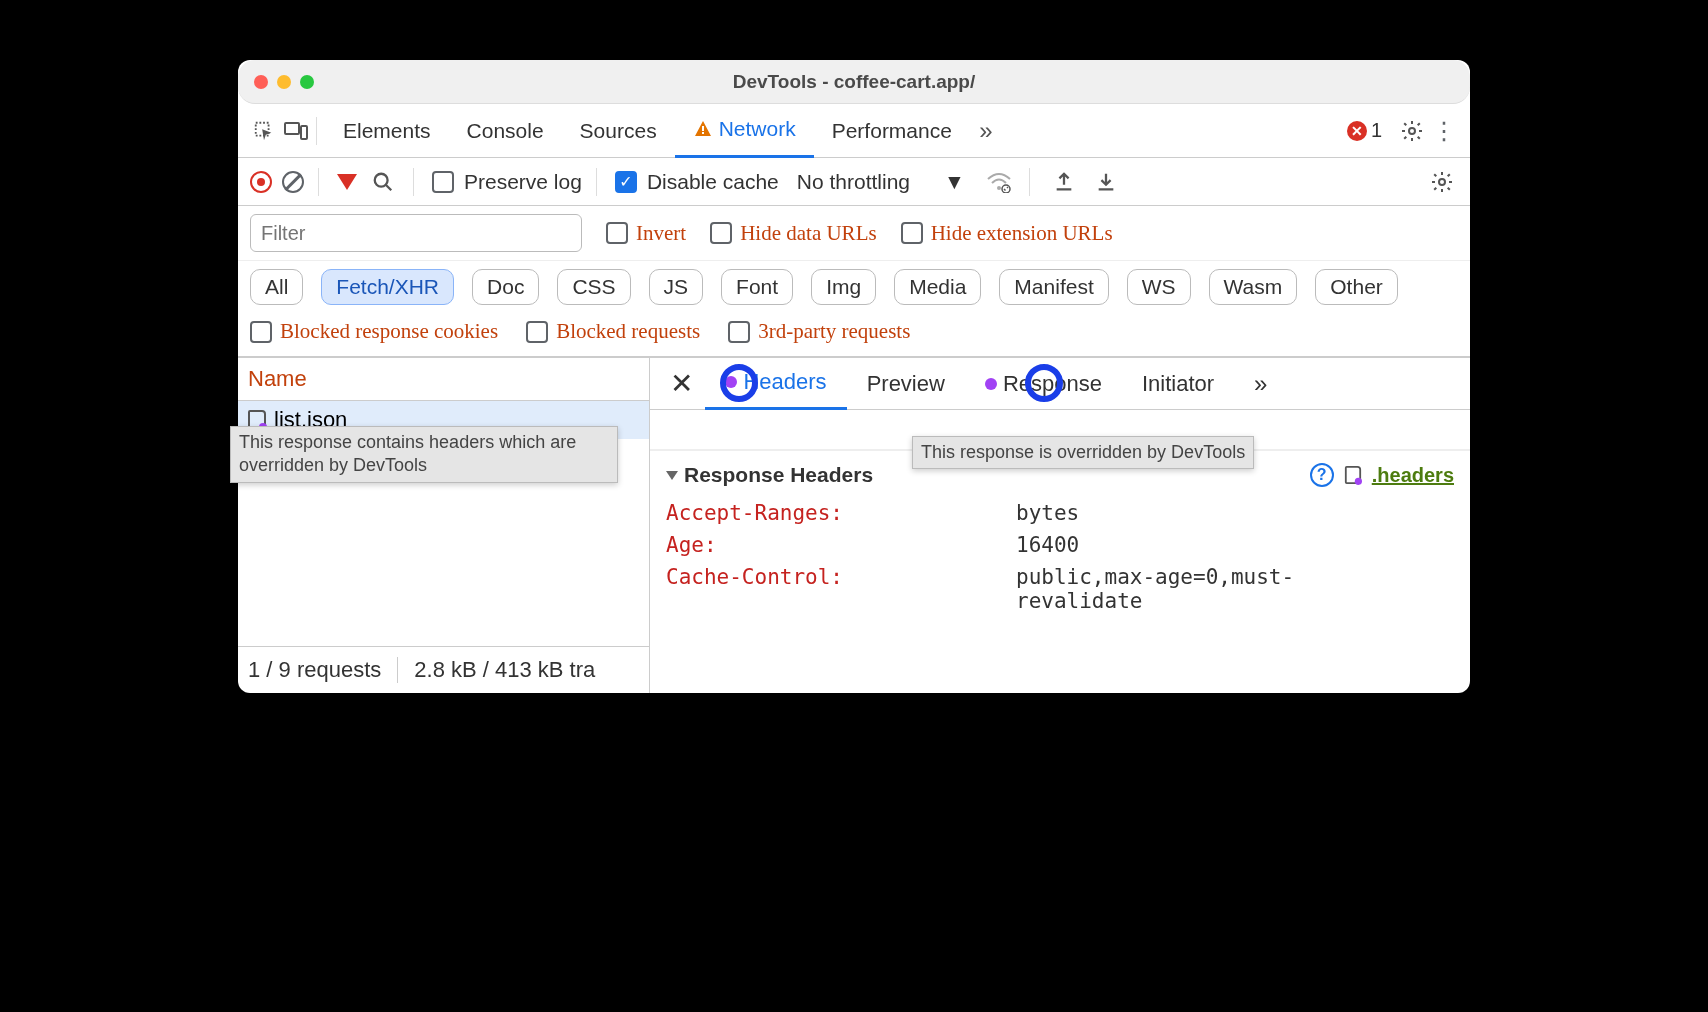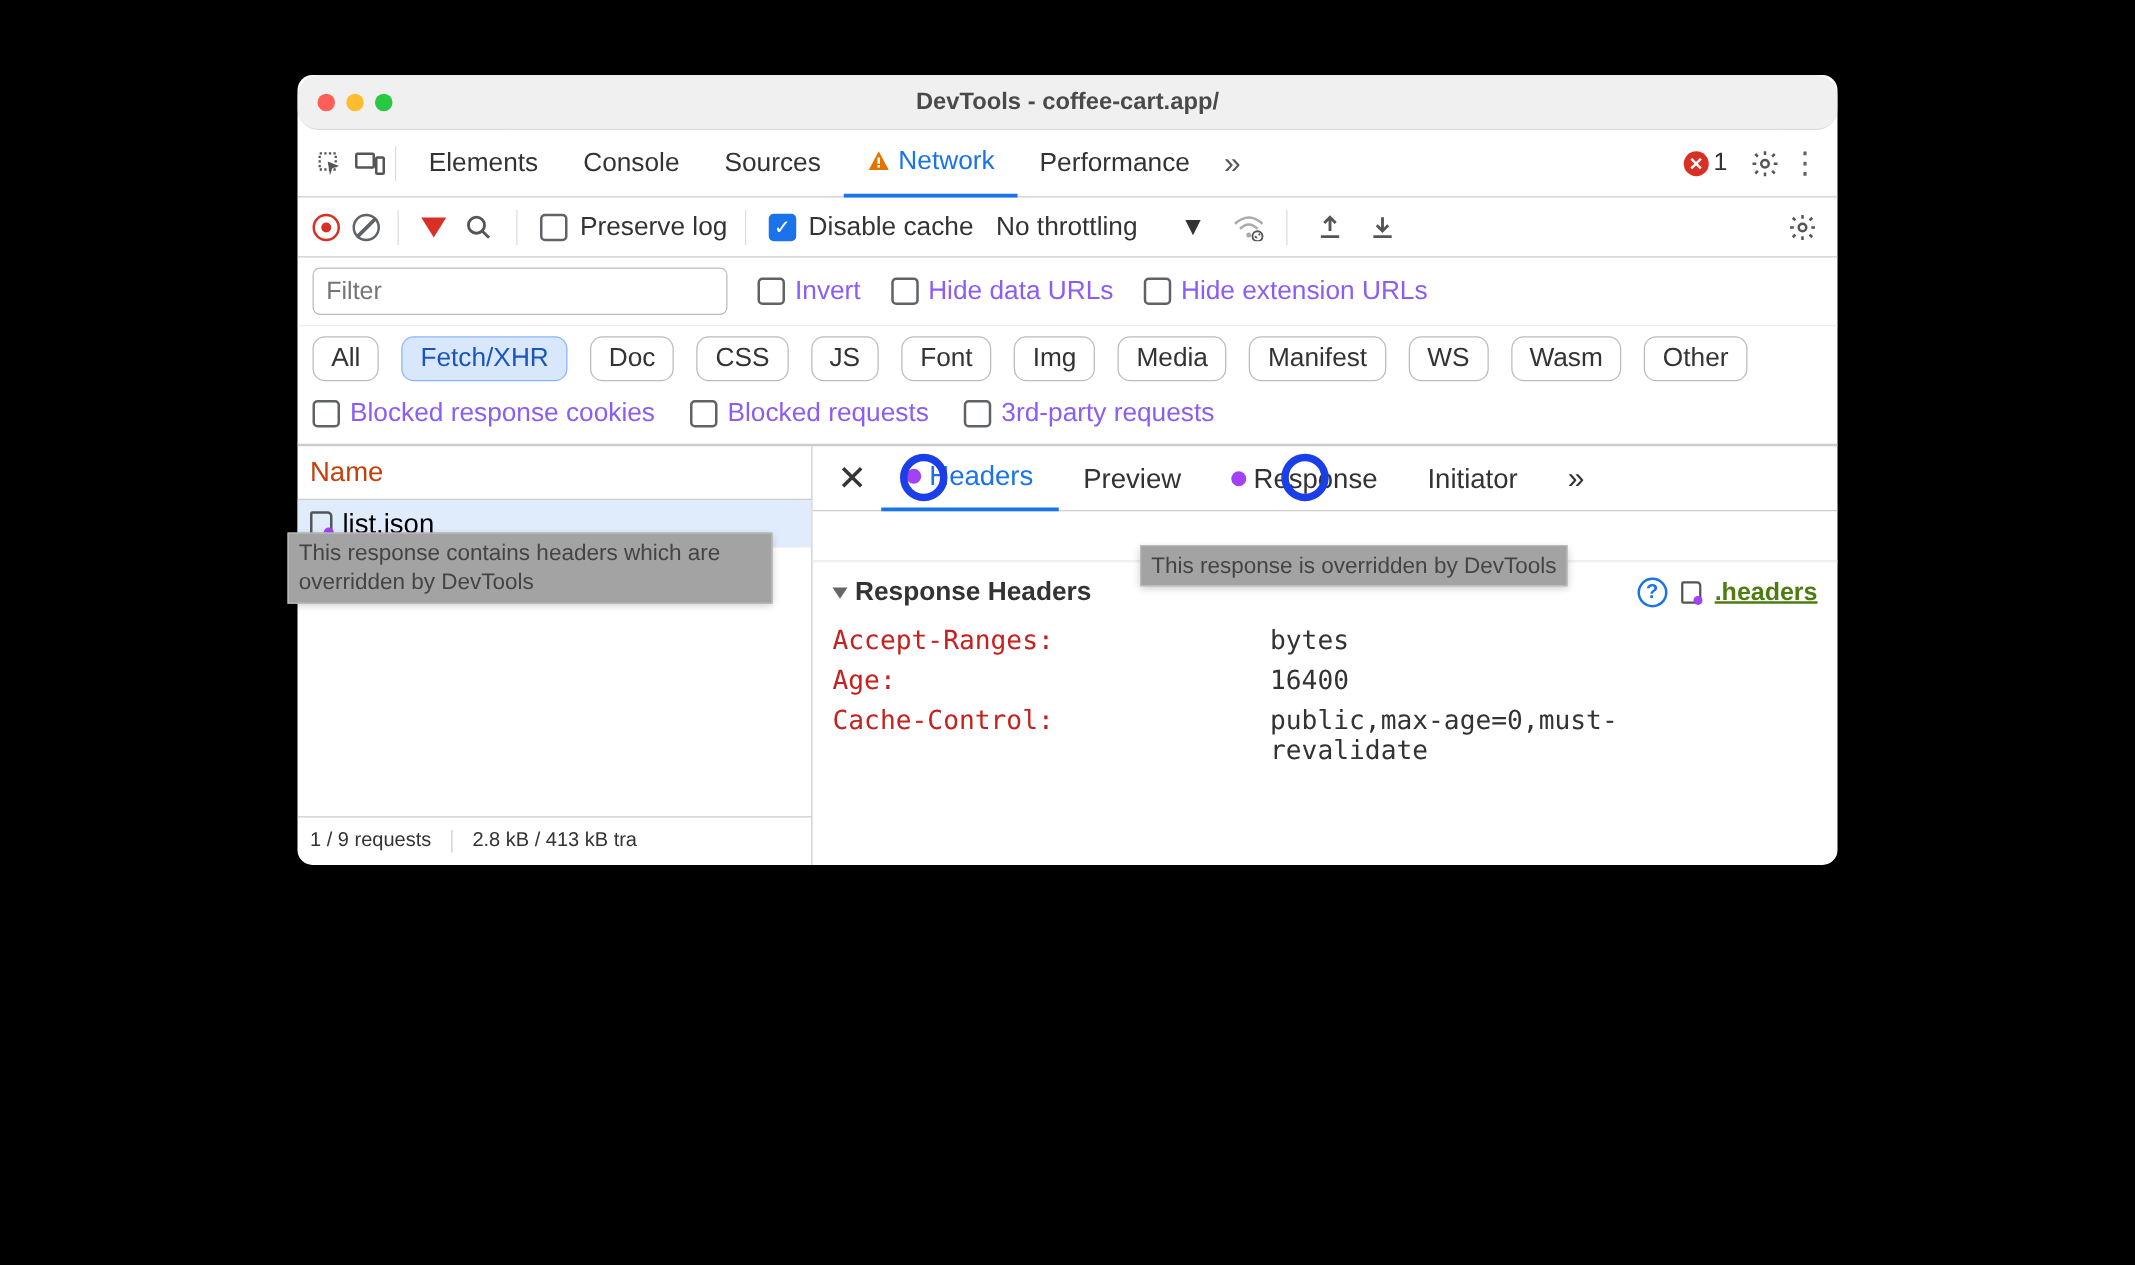--- a/index.html
+++ b/index.html
@@ -62,33 +62,33 @@
 .rec-dot { width:8px;height:8px;background:#d93025;border-radius:50%; }
 .block-icon { width: 22px; height: 22px; border: 2.5px solid #5f6368; border-radius: 50%; position: relative; }
 .block-icon::after { content:''; position:absolute; width:2.5px; height:22px; background:#5f6368; left:50%; top:-2px; transform: translateX(-50%) rotate(45deg); }
 .funnel { width:0; height:0; border-left:10px solid transparent; border-right:10px solid transparent; border-top:16px solid #d93025; }
 .chk { width: 22px; height: 22px; border: 2px solid #5f6368; border-radius: 4px; display:flex;align-items:center;justify-content:center; }
 .chk.checked { background: #1a73e8; border-color: #1a73e8; color: #fff; font-size:16px; }
 .tb-label { font-size: 21px; color: #333; }
 .throttling { display:flex; align-items:center; gap:4px; font-size:21px; color:#333; padding: 0 8px; }
 .filter-bar { padding: 8px 12px; display:flex; align-items:center; gap: 24px; border-bottom: 1px solid #eee; }
 .filter-input { width: 332px; height: 38px; border: 1px solid #bbb; border-radius: 6px; padding: 0 10px; font-size: 20px; color: #888; }
-.flt-item { display:flex; align-items:center; gap:8px; font-size: 21px; color:#8b5cf6; }
+.flt-item { display:flex; align-items:center; gap:8px; font-size: 21px; color:#c2410c;font-family:Liberation Serif, serif; }
 .type-pills { padding: 8px 12px; display:flex; gap:18px; flex-wrap:wrap; }
 .pill { border: 1px solid #bbb; border-radius: 10px; padding: 5px 14px; font-size: 21px; color:#333; cursor:pointer; }
 .pill.active { background: #d9e7fd; border-color: #8ab4f8; color:#1a56b8; }
 .more-filters { padding: 6px 12px 12px 12px; display:flex; gap:28px; border-bottom: 1px solid #ccc; }
 .content { display:flex; border-top: 1px solid #ccc; height: 336px; position: relative; }
 .left-panel { width: 412px; border-right: 1px solid #ccc; display:flex; flex-direction:column; }
 .col-header { padding: 8px 10px; font-size: 22px; color:#c2410c; border-bottom: 1px solid #ccc; }
 .req-row { display:flex; align-items:center; gap:8px; padding: 6px 10px; font-size: 22px; background:#e0ecfb; position:relative; }
 .file-icon { width:18px; height:20px; border:2px solid #555; border-radius: 2px 4px 2px 2px; position:relative; }
 .file-icon::after { content:''; position:absolute; width:8px;height:8px;border-radius:50%; background:#a142f4; right:-3px; bottom:-3px; }
 .left-panel .spacer { flex:1; }
-.status-bar { border-top:1px solid #ccc; padding: 10px; font-size: 16px; color:#333; display:flex; gap:16px; }
+.status-bar { border-top:1px solid #ccc; padding: 10px; font-size: 22px; color:#333; display:flex; gap:16px; }
 .status-bar span { border-right:1px solid #ccc; padding-right:16px; }
 .status-bar span:last-child { border:none; }
 .right-panel { flex:1; display:flex; flex-direction:column; position:relative; }
 .detail-tabs { height:52px; display:flex; align-items:center; border-bottom:1px solid #ccc; padding:0 8px; gap: 0; }
 .dtab { padding:0 20px; height:52px; display:flex; align-items:center; font-size:22px; color:#333; cursor:pointer; gap:6px; position:relative; }
 .dtab.active { color:#1a73e8; border-bottom:3px solid #1a73e8; }
 .close-x { font-size:28px; color:#333; padding:0 12px; cursor:pointer; }
 .purple-dot { width:12px;height:12px;border-radius:50%;background:#a142f4; }
 .blue-ring { position:absolute; width:38px; height:38px; border:6px solid #1a3ee8; border-radius:50%; pointer-events:none;}
 .blue-ring.r1 { left: 70px; top: 6px; }
@@ -96,21 +96,21 @@
 .headers-section { padding: 12px 16px; border-top:1px solid #eee; }
 .section-title { display:flex; align-items:center; gap:6px; font-size:21px; font-weight:600; color:#333; }
 .disclosure { width:0;height:0;border-left:6px solid transparent;border-right:6px solid transparent;border-top:9px solid #666; }
 .section-right { margin-left:auto; display:flex; align-items:center; gap:10px; }
 .help-circle { width:24px;height:24px;border:2px solid #1a73e8;border-radius:50%;display:flex;align-items:center;justify-content:center;color:#1a73e8;font-size:16px;font-weight:bold; }
 .headers-link { color:#4d7c0f; text-decoration:underline; font-size:20px; }
 .header-rows { font-family: ui-monospace, Menlo, monospace; font-size:21px; margin-top:14px; }
 .header-rows .hrow { display:flex; margin-bottom:8px; }
 .hname { color:#c5221f; min-width:350px; }
 .hval { color:#333; }
-.tooltip { position:absolute; background:#a3a3a3; border:1px solid #bbb; padding:4px 8px; font-size:18px; color:#444; box-shadow:0 2px 6px rgba(0,0,0,0.2); line-height:1.3; z-index:10; }
+.tooltip { position:absolute; background:#e5e5e5; border:1px solid #bbb; padding:4px 8px; font-size:18px; color:#444; box-shadow:0 2px 6px rgba(0,0,0,0.2); line-height:1.3; z-index:10; }
 .tt1 { left: 230px; top: 426px; width: 388px; }
 .tt2 { left: 912px; top: 436px; }
 svg { display:block; }
 </style>
 </head>
 <body>
 
 <div class="window">
   <div class="titlebar">
     <div class="traffic-lights">

